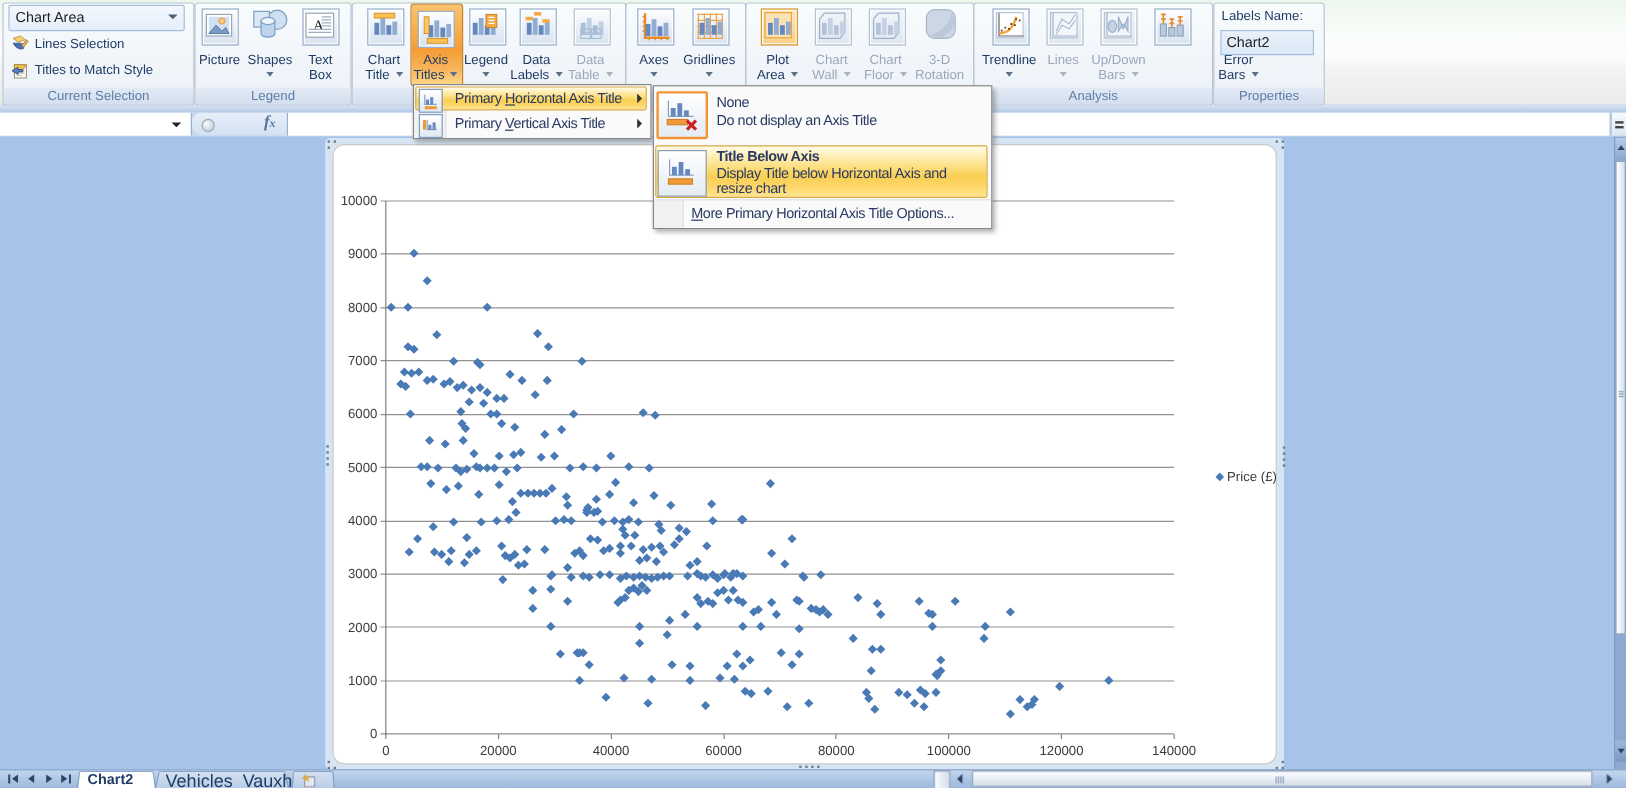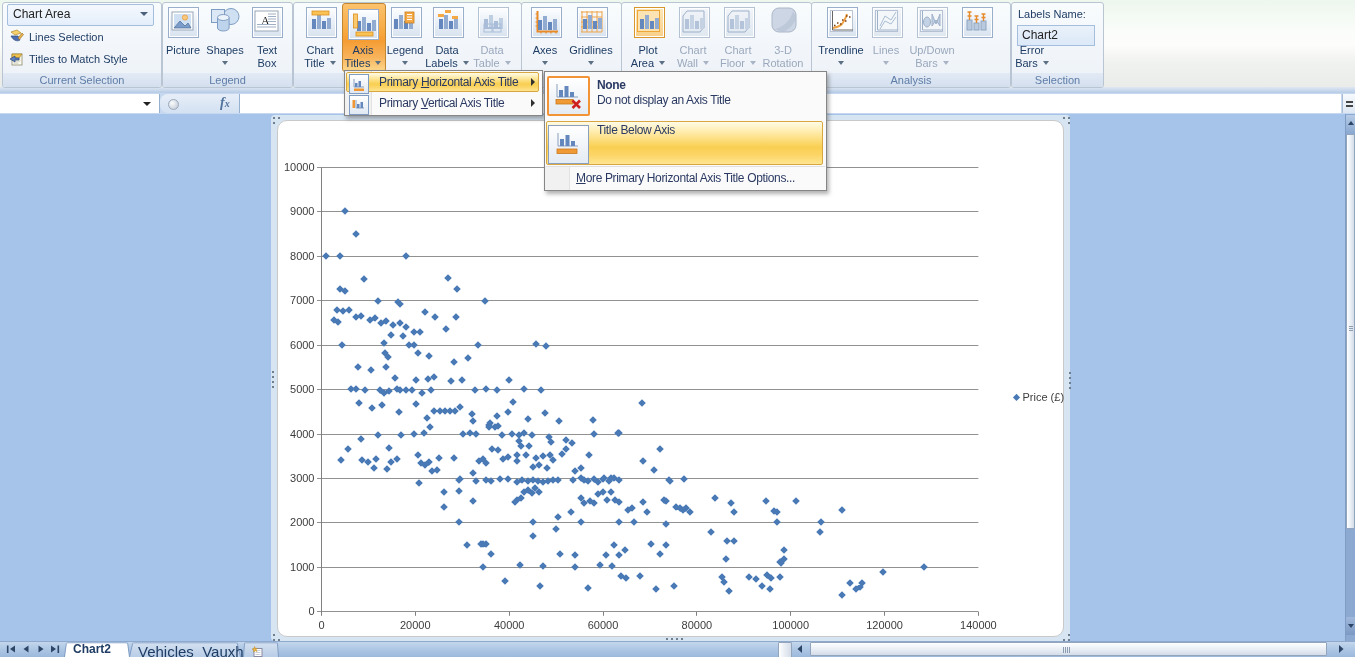--- a/index.html
+++ b/index.html
@@ -32,21 +32,21 @@
 <div class="grp" style="left:521px;width:99px">
     <div class="lbl">Axes</div>
   </div>
 <div class="grp" style="left:621px;width:189px">
     <div class="lbl">Background</div>
   </div>
 <div class="grp" style="left:811px;width:198px">
     <div class="lbl">Analysis</div>
   </div>
 <div class="grp" style="left:1011px;width:91px">
-    <div class="lbl">Selection</div>
+    <div class="lbl">Properties</div>
   </div>
 
 <div class="abs" style="left:7px;top:4px;width:145px;height:20px;background:linear-gradient(180deg,#f4f8fd,#e4eefb);border:1px solid #a5bedd;border-radius:2px">
  <div class="abs" style="left:5px;top:2px;font-size:12px;color:#222">Chart Area</div>
  <div class="abs" style="right:5px;top:7px;width:0;height:0;border-left:4px solid transparent;border-right:4px solid transparent;border-top:4px solid #4d607a"></div>
 </div>
 <div class="abs" style="left:9px;top:29px;width:15px;height:15px">
  <svg width="15" height="15">
       <path d="M2 3l6-2 4 3-6 2z" fill="#f5d26b" stroke="#b98a2a" stroke-width=".7"></path>
       <path d="M2 7c2 4 6 6 9 4l-2-4z" fill="#4d6fb0" stroke="#2d4a80" stroke-width=".7"></path>
@@ -375,28 +375,29 @@
  <div class="abs" style="left:2px;top:4px;width:39px;height:36px;border:2px solid #f29436;border-radius:2px;background:linear-gradient(180deg,#fff,#e4ebf3)">
   <svg width="37" height="34">
         <path d="M8 6v13h21" stroke="#8aa0bd" fill="none"></path>
         <rect x="10" y="12" width="4" height="7" fill="#6488bd"></rect>
         <rect x="15.5" y="8" width="4" height="11" fill="#6488bd"></rect>
         <rect x="21" y="14" width="4" height="5" fill="#6488bd"></rect>
         <rect x="7" y="21.5" width="17" height="4.5" fill="#f09a35" stroke="#c87820" stroke-width=".8"></rect>
         <path d="M23.5 22.5l7.5 7.5M31 22.5L23.5 30" stroke="#cf2020" stroke-width="2.6"></path>
       </svg>
  </div>
- <div class="abs mtxt" style="left:52px;top:6px;font-weight:bold">None</div>
+ <div class="abs mtxt" style="left:52px;top:6px;font-weight:normal">None</div>
  <div class="abs mtxt" style="left:52px;top:21px">Do not display an Axis Title</div>
  <div class="abs hl" style="left:1px;top:49px;width:277px;height:44px;box-sizing:border-box"></div>
  <div class="abs" style="left:3px;top:53px;width:39px;height:37px;border:1px solid #8aa0bd;background:linear-gradient(180deg,#fff,#e4ebf3)">
   <svg width="37" height="35">
         <path d="M9 7v13h20" stroke="#8aa0bd" fill="none"></path>
         <rect x="11" y="13" width="4" height="7" fill="#6488bd"></rect>
         <rect x="16.5" y="9" width="4" height="11" fill="#6488bd"></rect>
         <rect x="22" y="15" width="4" height="5" fill="#6488bd"></rect>
         <rect x="8" y="23" width="20" height="4.5" fill="#f09a35" stroke="#c87820" stroke-width=".8"></rect>
       </svg>
  </div>
- <div class="abs mtxt" style="left:52px;top:51px;font-weight:normal">Title Below Axis</div>
+ <div class="abs mtxt" style="left:52px;top:51px;font-weight:bold">Title Below Axis</div>
+ <div class="abs mtxt" style="left:52px;top:66px;width:220px;line-height:13px">Display Title below Horizontal Axis and resize chart</div>
  <div class="abs" style="left:1px;top:94px;width:279px;height:1px;background:#e0e0e0"></div>
  <div class="abs mtxt" style="left:31px;top:99px"><span style="text-decoration:underline">M</span>ore Primary Horizontal Axis Title Options...</div>
 </div>
 
 </body></html>

